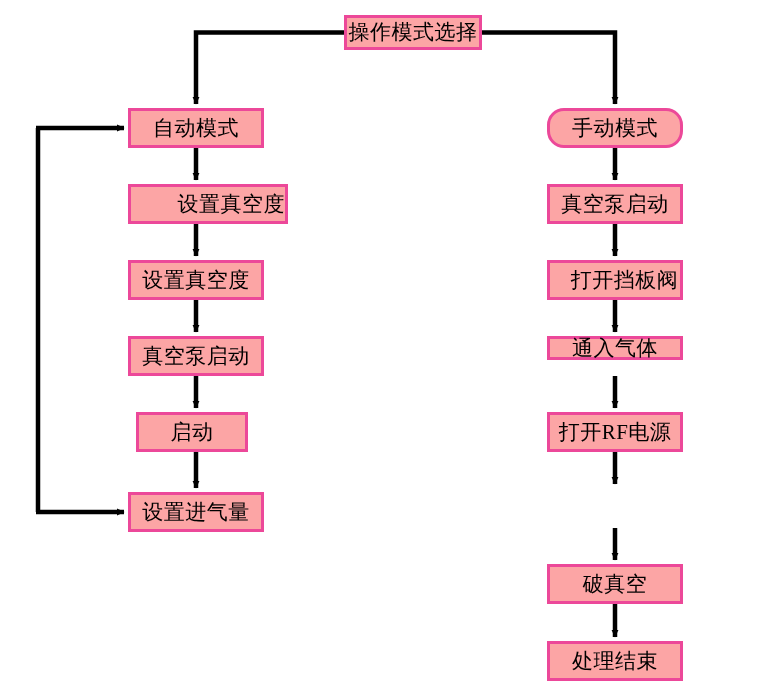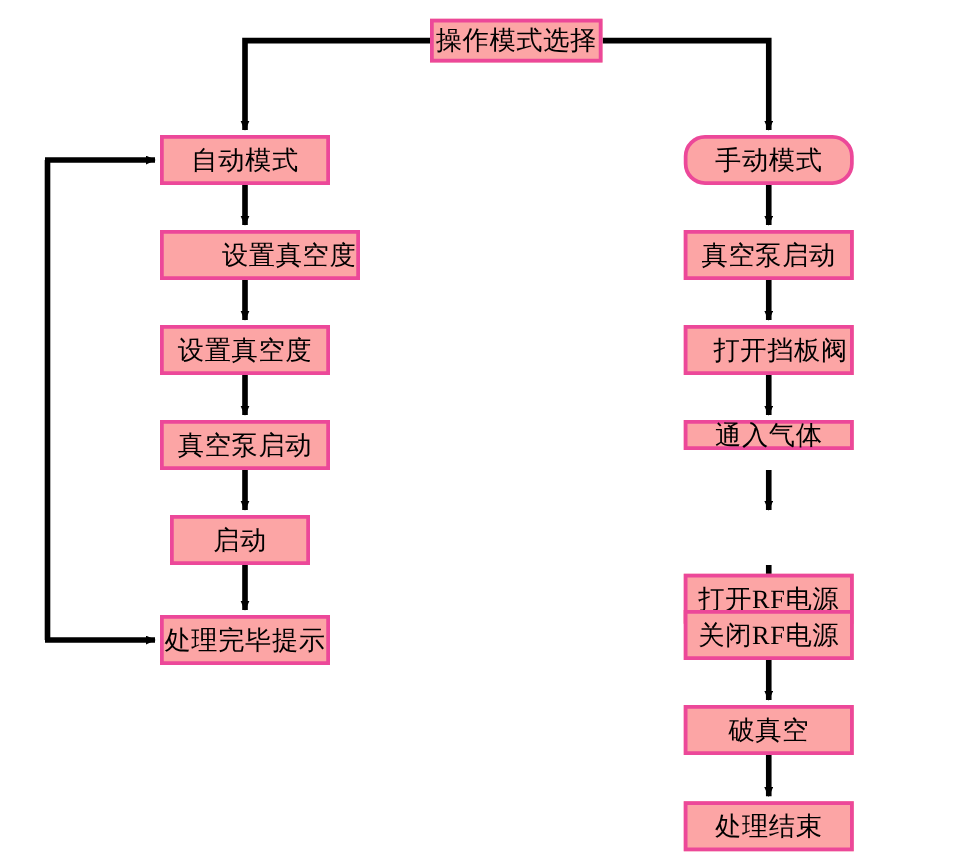--- a/index.html
+++ b/index.html
@@ -93,40 +93,37 @@
   <div class="node" style="left:128px; top:260px; width:136px; height:40px;">
     <span>设置真空度</span>
   </div>
   <div class="node" style="left:128px; top:336px; width:136px; height:40px;">
     <span>真空泵启动</span>
   </div>
   <div class="node" style="left:136px; top:412px; width:112px; height:40px;">
     <span>启动</span>
   </div>
   <div class="node" style="left:128px; top:492px; width:136px; height:40px;">
-    <span>处理完毕提示</span>
+    <span>设置进气量</span>
   </div>
 
   <div class="node" style="left:547px; top:108px; width:136px; height:40px;border-radius:17px;">
     <span>手动模式</span>
   </div>
   <div class="node" style="left:547px; top:184px; width:136px; height:40px;">
     <span>真空泵启动</span>
   </div>
   <div class="node" style="left:547px; top:260px; width:136px; height:40px;padding-left:19px;">
     <span>打开挡板阀</span>
   </div>
   <div class="node" style="left:547px; top:336px; width:136px; height:24px;text-align:right;">
     <span>通入气体</span>
   </div>
-  <div class="node" style="left:547px; top:412px; width:136px; height:40px;margin-top:47px;">
+  <div class="node" style="left:547px; top:412px; width:136px; height:40px;">
     <span>打开RF电源</span>
-  </div>
-  <div class="node" style="left:547px; top:488px; width:136px; height:40px;">
-    <span>关闭RF电源</span>
   </div>
   <div class="node" style="left:547px; top:564px; width:136px; height:40px;">
     <span>破真空</span>
   </div>
   <div class="node" style="left:547px; top:641px; width:136px; height:40px;">
     <span>处理结束</span>
   </div>
 
 </div>
 

